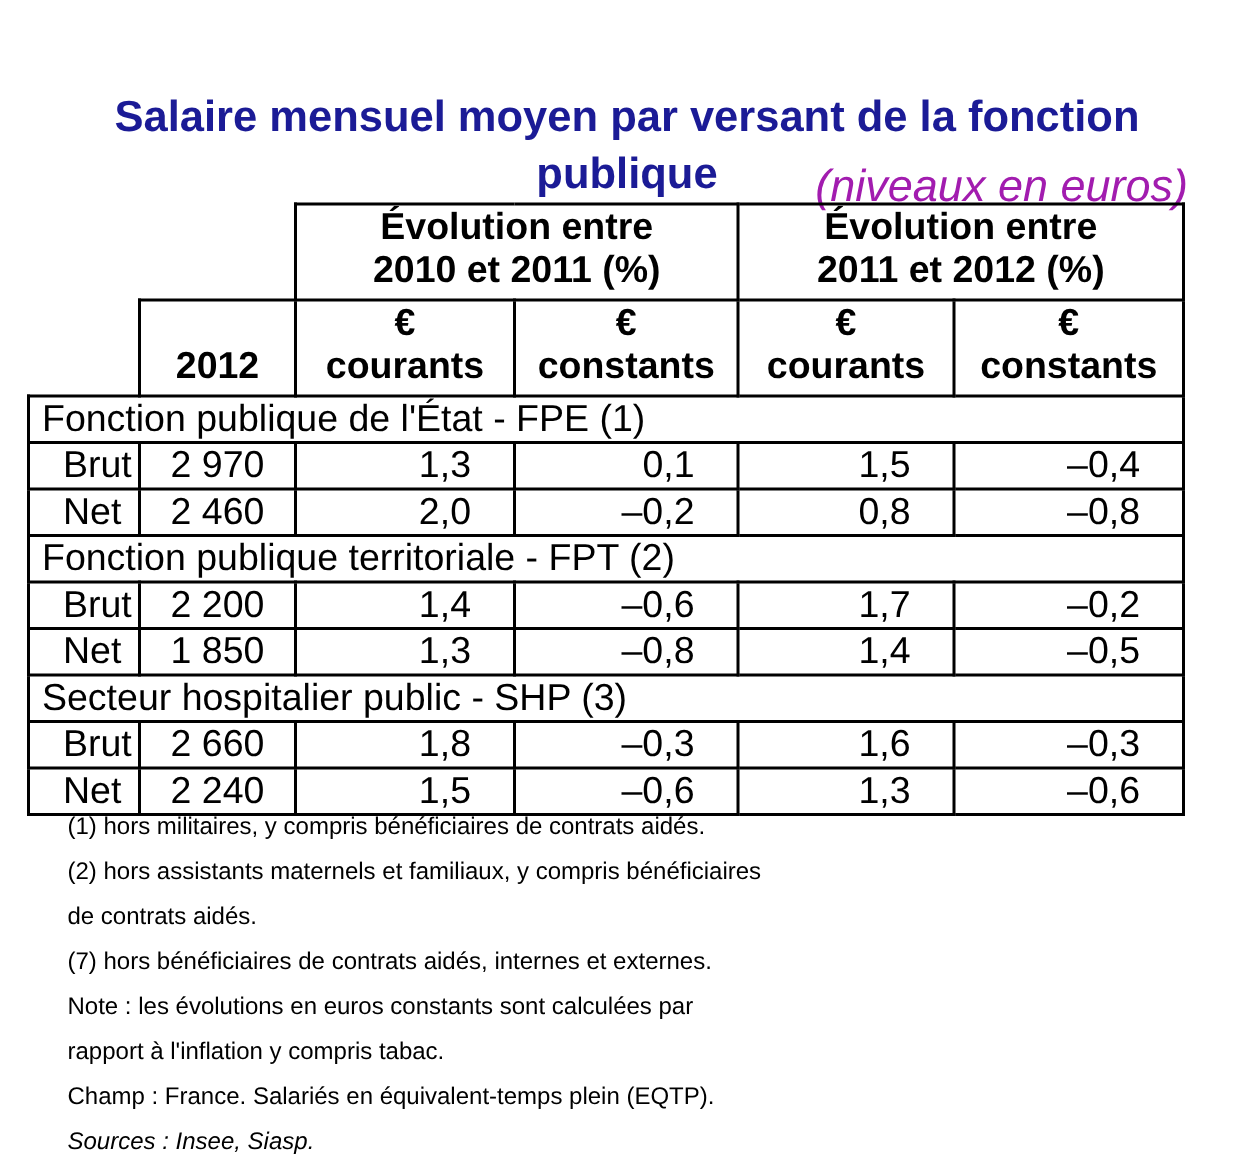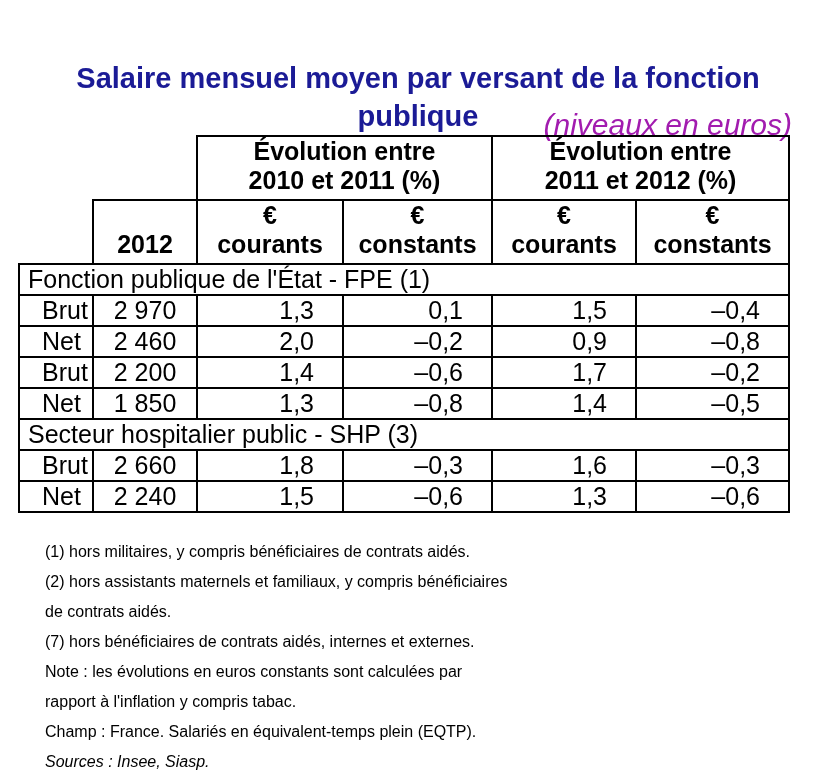--- a/index.html
+++ b/index.html
@@ -151,24 +151,27 @@
         <td class="pct-cell">1,3</td>
         <td class="pct-cell">0,1</td>
         <td class="pct-cell">1,5</td>
         <td class="pct-cell">–0,4</td>
       </tr>
       <tr class="data-row">
         <td class="label-cell">Net</td>
         <td class="level-cell">2 460</td>
         <td class="pct-cell">2,0</td>
         <td class="pct-cell">–0,2</td>
-        <td class="pct-cell">0,9</td>
+        <td class="pct-cell">0,8</td>
         <td class="pct-cell">–0,8</td>
       </tr>
 
+      <tr class="section-row">
+        <td colspan="6" class="section-cell">Fonction publique territoriale - FPT (2)</td>
+      </tr>
       <tr class="data-row">
         <td class="label-cell">Brut</td>
         <td class="level-cell">2 200</td>
         <td class="pct-cell">1,4</td>
         <td class="pct-cell">–0,6</td>
         <td class="pct-cell">1,7</td>
         <td class="pct-cell">–0,2</td>
       </tr>
       <tr class="data-row">
         <td class="label-cell">Net</td>

